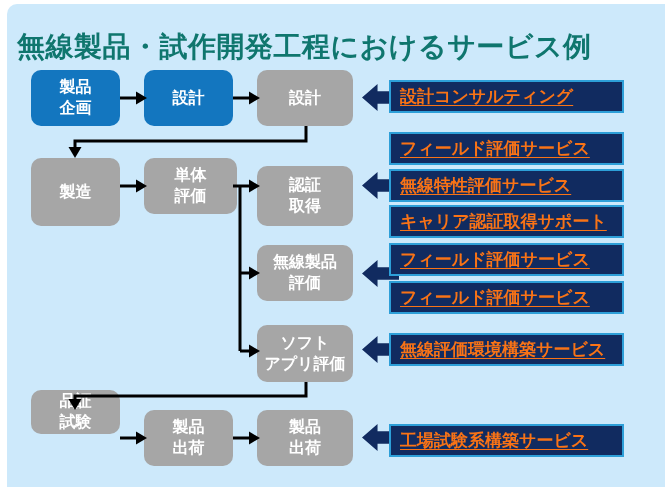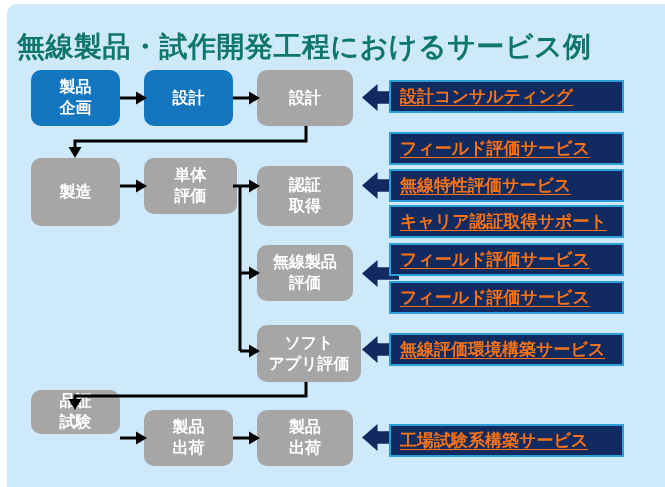--- a/index.html
+++ b/index.html
@@ -24,21 +24,21 @@
   }
   .blue{background:#1376BF;}
   .gray{background:#A6A6A6;}
   .n1{left:31px;top:70px;width:89px;height:56px}
   .n2{left:144px;top:70px;width:89px;height:56px}
   .n3{left:257px;top:70px;width:96px;height:56px}
   .n4{left:31px;top:158px;width:89px;height:68px}
   .n5{left:144px;top:158px;width:93px;height:56px}
   .n6{left:257px;top:166px;width:96px;height:60px}
   .n7{left:257px;top:245px;width:96px;height:56px}
-  .n8{left:257px;top:325px;width:104px;height:57px}
+  .n8{left:257px;top:325px;width:96px;height:57px}
   .n9{left:31px;top:390px;width:89px;height:44px}
   .n10{left:144px;top:410px;width:89px;height:56px}
   .n11{left:257px;top:410px;width:96px;height:56px}
   .service{
     position:absolute;left:389px;width:235px;height:33px;
     background:#112B60;border:2px solid #2D9FD8;box-sizing:border-box;
     color:#f97316;font-weight:bold;font-size:17px;
     display:flex;align-items:center;padding-left:9px;cursor:pointer;
     white-space:nowrap;overflow:hidden;
   }

